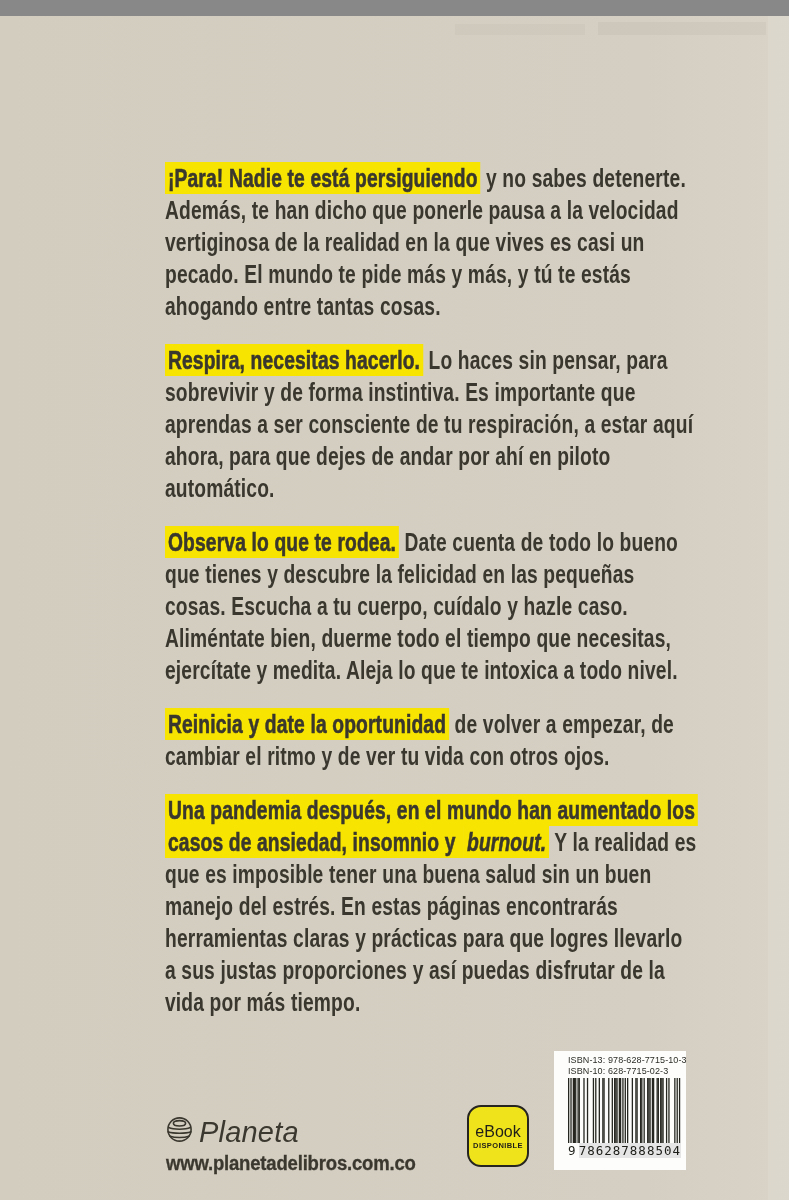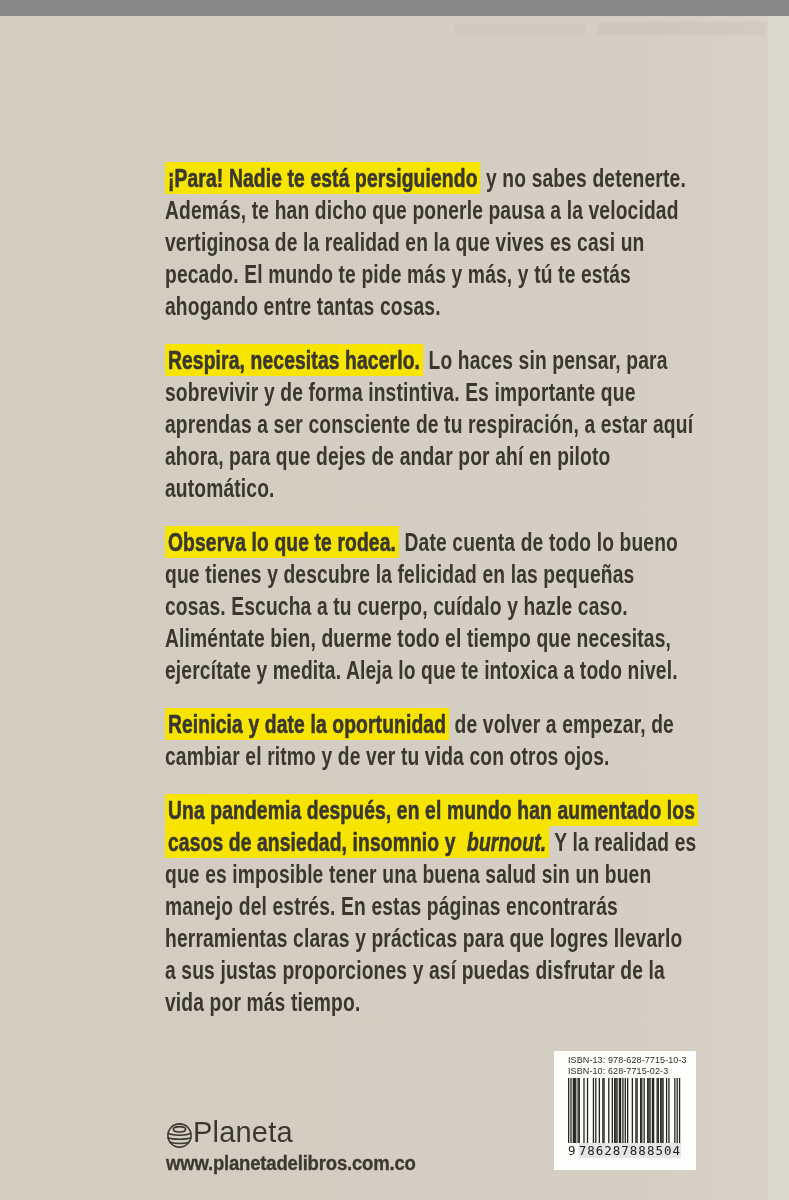--- a/index.html
+++ b/index.html
@@ -35,21 +35,21 @@
   .hl{
     background:var(--hl);
     padding:1px 4px;
     -webkit-box-decoration-break:clone;box-decoration-break:clone;
     -webkit-text-stroke:0.6px currentColor;
   }
   .it{font-style:italic;}
 
   
   .imprint{position:absolute;left:166px;top:1100px;color:#3b382f;}
-  .logo-row{display:flex;align-items:flex-end;}
+  .logo-row{display:flex;align-items:flex-start;gap:6px;font-style:italic;}
   .pl-name{font-size:29px;font-weight:400;letter-spacing:0.2px;}
   .pl-url{
     margin-top:3px;font-size:19.5px;font-weight:700;letter-spacing:-0.2px;
     transform:scaleX(0.95);transform-origin:0 0;display:inline-block;
     -webkit-text-stroke:0.3px currentColor;
   }
 
   
   .ebook{
     position:absolute;left:467px;top:1089px;width:62px;height:62px;
@@ -57,21 +57,21 @@
     border:2.5px solid #26251f;border-radius:14px;
     box-sizing:border-box;
     display:flex;flex-direction:column;align-items:center;justify-content:center;
     color:#1f1e19;
   }
   .ebook-title{font-size:16px;font-weight:400;line-height:17px;}
   .ebook-sub{font-size:7.5px;font-weight:700;letter-spacing:0.4px;margin-top:1px;}
 
   
   .barcode-box{
-    position:absolute;left:554px;top:1035px;width:142px;height:119px;
+    position:absolute;left:554px;top:1035px;width:132px;height:119px;
     background:#fdfdfb;box-sizing:border-box;padding:4px 0 0 14px;
     color:#2c2c28;
   }
   .isbn-line{font-size:9px;line-height:10.5px;letter-spacing:0.1px;white-space:nowrap;}
   .bars{display:block;margin-top:2px;}
   .ean-digits{
     position:relative;margin-top:-11px;width:113px;
     display:flex;align-items:flex-end;
     font-family:"DejaVu Sans Mono",monospace;font-size:12.5px;font-weight:400;color:#1d1d19;
   }
@@ -102,20 +102,24 @@
         <ellipse cx="13.5" cy="7.3" rx="6.1" ry="2.7"></ellipse>
         <path d="M2.7 11.6 C 7.5 13.8, 19.5 13.8, 24.3 11.6"></path>
         <path d="M2.1 15.8 C 7.5 17.8, 19.5 17.8, 24.9 15.8"></path>
         <path d="M4.1 20.2 C 8.5 22.0, 18.5 22.0, 22.9 20.2"></path>
       </svg>
       <span class="pl-name">Planeta</span>
     </div>
     <div class="pl-url">www.planetadelibros.com.co</div>
   </div>
 
+  <div class="ebook">
+    <div class="ebook-title">eBook</div>
+    <div class="ebook-sub">DISPONIBLE</div>
+  </div>
 
   <div class="barcode-box">
     <div class="isbn-line">ISBN-13: 978-628-7715-10-3</div>
     <div class="isbn-line">ISBN-10: 628-7715-02-3</div>
     <svg class="bars" id="ean" width="113" height="76" viewBox="0 0 113 76">
         <rect x="0.00" y="0" width="1.30" height="76" fill="#262620"></rect>
         <rect x="2.36" y="0" width="1.30" height="76" fill="#262620"></rect>
         <rect x="4.72" y="0" width="1.30" height="66" fill="#262620"></rect>
         <rect x="5.90" y="0" width="1.30" height="66" fill="#262620"></rect>
         <rect x="7.08" y="0" width="1.30" height="66" fill="#262620"></rect>

